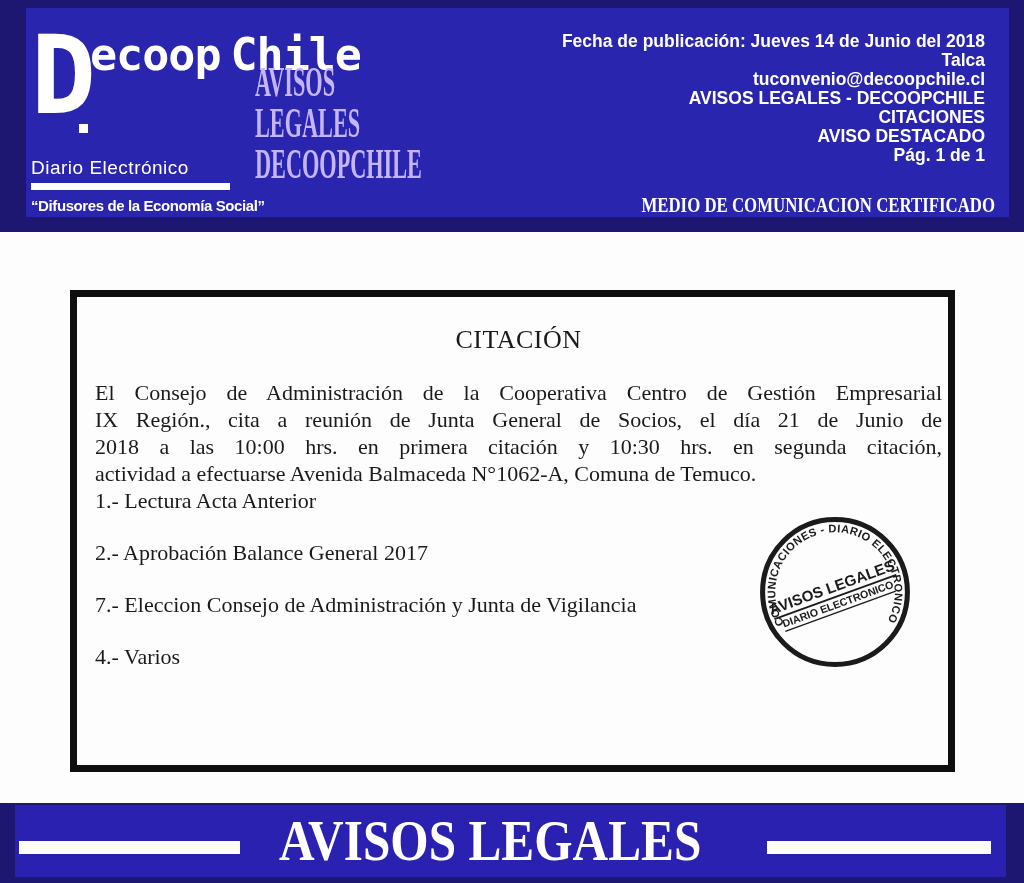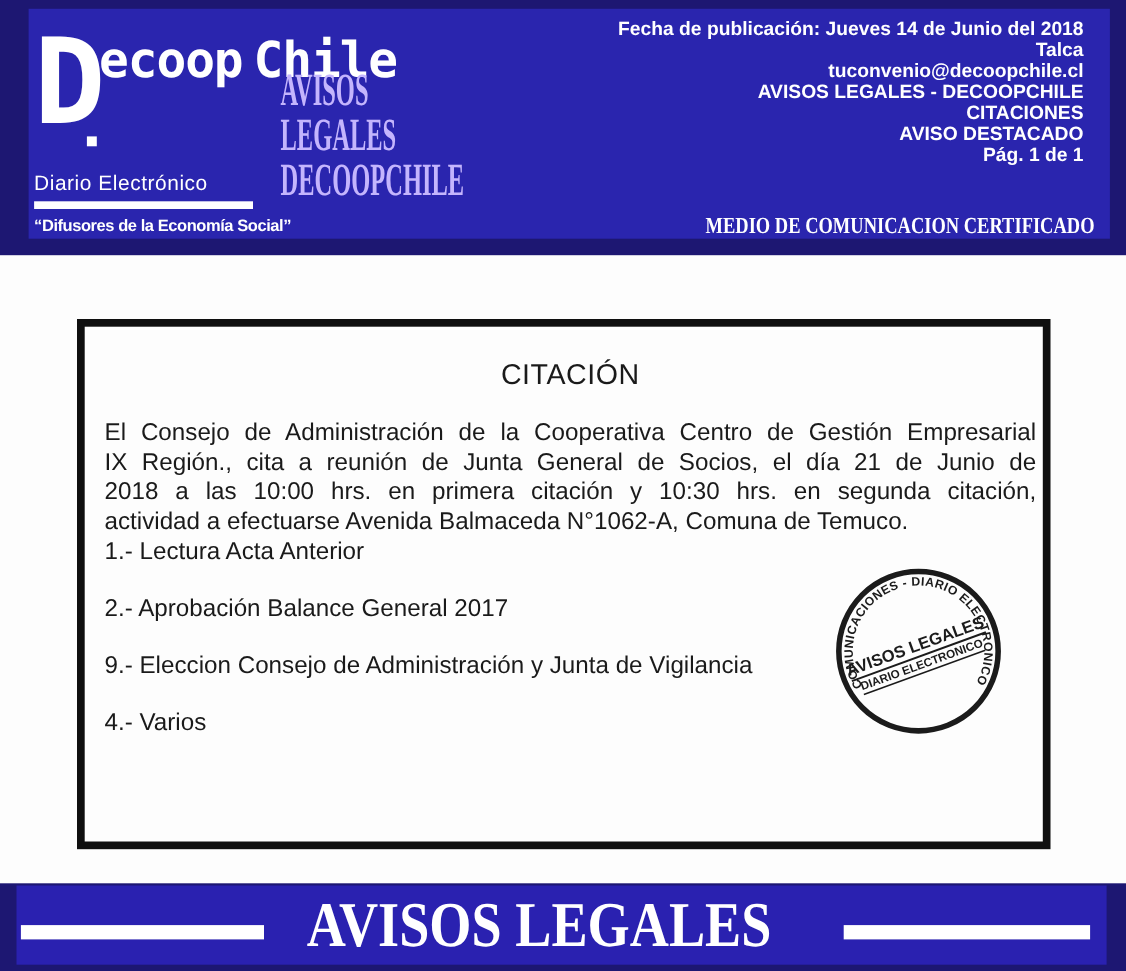--- a/index.html
+++ b/index.html
@@ -22,31 +22,31 @@
   .logo-w1, .logo-w2 { font-family:"DejaVu Sans Mono", monospace; font-weight:bold; font-size:45px; line-height:41px; letter-spacing:-1px; }
   .logo-w2 { margin-left:10px; }
   .logo-subtitle { margin-top:36px; font-family:Liberation Sans, sans-serif; font-size:19px; letter-spacing:0.5px; white-space:nowrap; }
   .logo-divider { margin-top:4px; width:199px; height:7px; background:#fff; }
   .logo-tagline { margin-top:7px; font-weight:bold; font-size:15px; letter-spacing:-0.4px; white-space:nowrap; }
 
   .masthead-title { position:absolute; left:229px; top:54px; color:#c4b5fd;
     font-family:"Liberation Serif", serif; font-weight:bold; font-size:42px; line-height:41px; }
   .masthead-title .tline { display:block; transform:scaleX(0.53); transform-origin:left center; white-space:nowrap; }
 
-  .pub-meta { position:absolute; top:9px; right:24px; text-align:right; color:#fff;
+  .pub-meta { position:absolute; top:24px; right:24px; text-align:right; color:#fff;
     font-weight:bold; font-size:17.5px; line-height:19px; white-space:nowrap; }
 
   .certified { position:absolute; right:14px; top:185px; color:#fff;
     font-family:"Liberation Serif", serif; font-weight:bold; font-size:21px; white-space:nowrap;
     transform:scaleX(0.8); transform-origin:right center; }
 
   
   .notice-box { position:absolute; left:70px; top:290px; width:885px; height:482px;
     border:7px solid #0f0f0f; background:#fdfdfd; }
-  .box-content { padding:16px 6px 0 18px; font-size:22px; }
+  .box-content { padding:16px 6px 0 18px; font-size:22px;font-family:Liberation Serif, serif; }
   .notice-title { text-align:center; font-size:26px; letter-spacing:0.5px; line-height:30px; margin-top:12px; }
   .notice-paragraph { margin-top:24px; line-height:27px; }
   .pline { text-align:justify; text-align-last:justify; }
   .pline.last { text-align-last:left; }
   .agenda-label { margin-top:28px; line-height:27px; }
   .agenda-item { line-height:27px; }
   .agenda-item.spaced { margin-top:25px; }
 
   
   .stamp { position:absolute; left:756px; top:513px; width:158px; height:158px; }
@@ -107,21 +107,21 @@
     <div class="box-content">
       <div class="notice-title">CITACIÓN</div>
       <div class="notice-paragraph">
         <div class="pline">El Consejo de Administración de la Cooperativa Centro de Gestión Empresarial</div>
         <div class="pline">IX Región., cita a reunión de  Junta General de Socios, el día 21 de Junio de</div>
         <div class="pline">2018 a las 10:00 hrs. en primera citación y 10:30 hrs. en segunda citación,</div>
         <div class="pline last">actividad a efectuarse Avenida Balmaceda N°1062-A,  Comuna de Temuco.</div>
       </div>
       <div class="agenda-item">1.- Lectura Acta Anterior</div>
       <div class="agenda-item spaced">2.- Aprobación Balance General 2017</div>
-      <div class="agenda-item spaced">9.- Eleccion Consejo de Administración y Junta de Vigilancia</div>
+      <div class="agenda-item spaced">7.- Eleccion Consejo de Administración y Junta de Vigilancia</div>
       <div class="agenda-item spaced">4.- Varios</div>
     </div>
   </div>
 
   <svg class="stamp" viewBox="0 0 156 156" xmlns="http://www.w3.org/2000/svg">
     <circle cx="78" cy="78" r="71.5" fill="none" stroke="#1b1b1b" stroke-width="5"></circle>
     <defs>
       <path id="ringPath" d="M 28.0 109.3 A 59 59 0 1 1 123.2 115.9" fill="none"></path>
     </defs>
     <text font-family="Liberation Sans, sans-serif" font-size="11" font-weight="bold" fill="#1b1b1b" letter-spacing="0.4">

